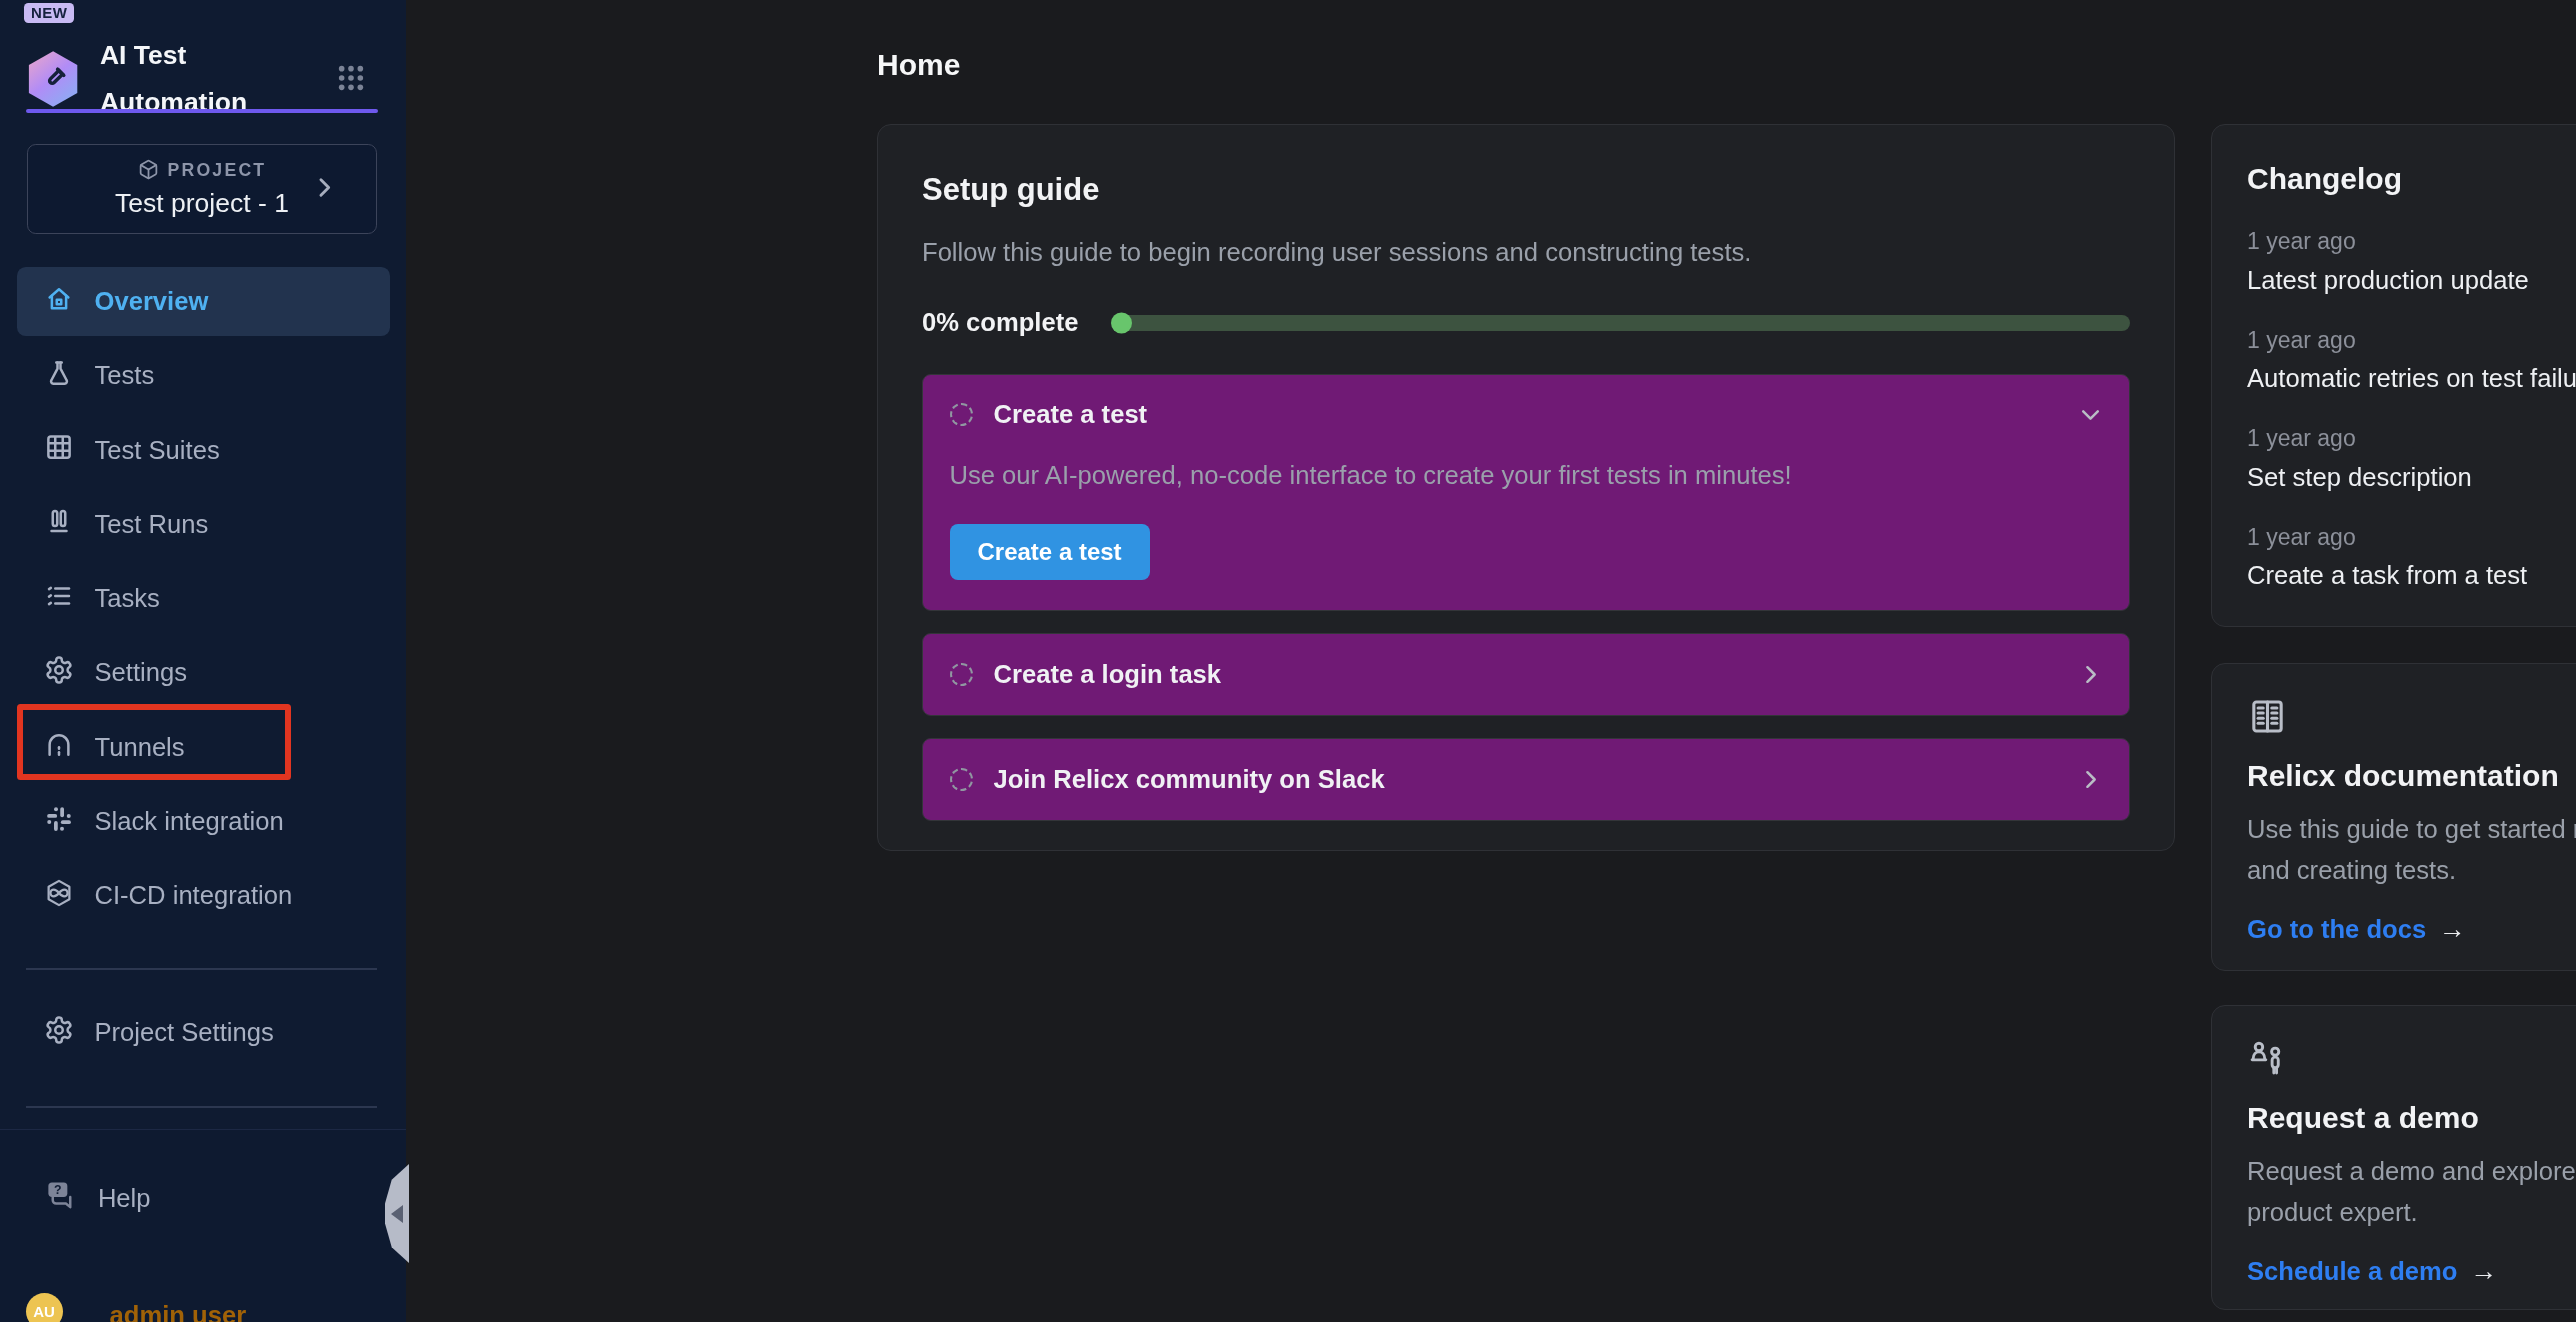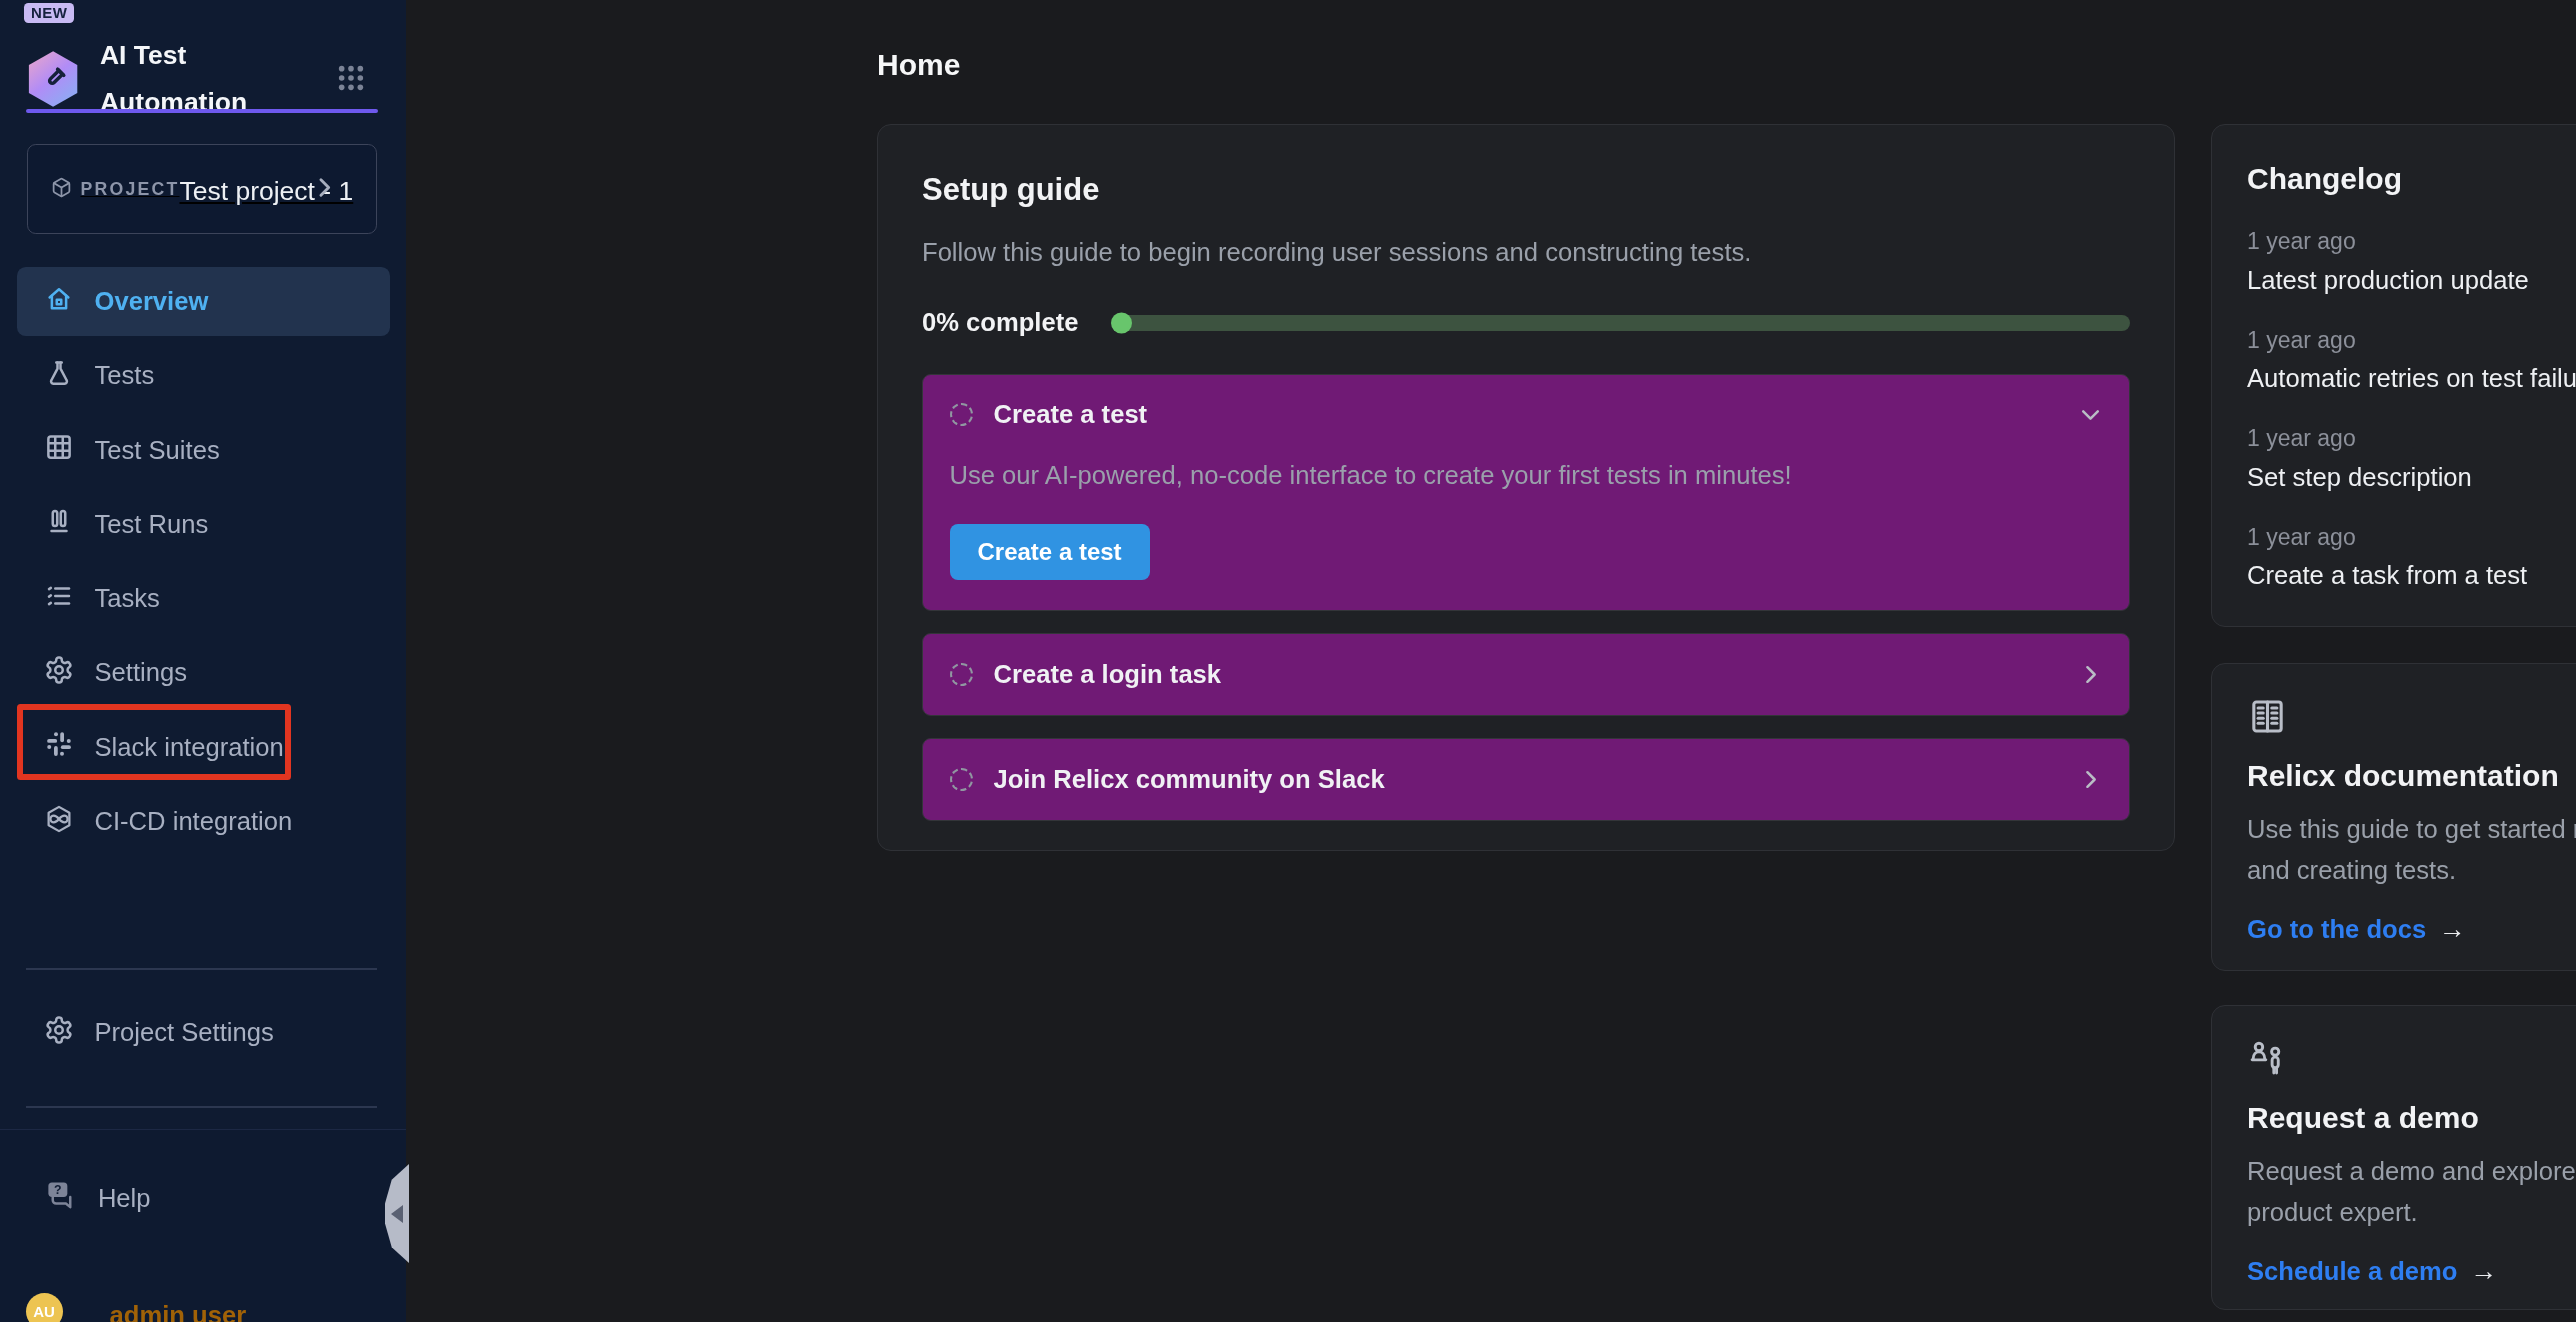--- a/index.html
+++ b/index.html
@@ -16,21 +16,21 @@
               background:linear-gradient(140deg,#f2a9c4 0%,#b18cf6 48%,#7fb7f2 100%);
               clip-path:polygon(50% 2%,94% 26%,94% 74%,50% 98%,6% 74%,6% 26%);
               display:flex; align-items:center; justify-content:center; }
   .app-title { margin-left:19.4px; color:#f4f6f9; font-size:26.5px; font-weight:700; line-height:47px; width:177px; }
   .grid-dots { margin-left:auto; margin-right:14px; }
   .brand-divider { position:absolute; left:25.6px; top:109px; width:352px; height:4.4px;
                    border-radius:2.6px; background:#6e59ed; }
 
   .project-box { position:absolute; left:27px; top:144px; width:350px; height:90px;
                  border:1.8px solid #3c445a; border-radius:8.8px; background:#0d1930;
-                 display:flex; flex-direction:row; align-items:center; justify-content:center; cursor:pointer;text-decoration:underline; }
+                 display:flex; flex-direction:column; align-items:center; justify-content:center; cursor:pointer; }
   .project-label-row { display:flex; align-items:center; gap:8.8px; color:#8d95a9; }
   .project-label { font-size:17.7px; font-weight:700; letter-spacing:2.2px; }
   .project-name { margin-top:5.3px; font-size:26.5px; color:#edf0f4; }
   .project-chevron { position:absolute; right:39px; top:50%; transform:translateY(-50%); color:#a6adbd; }
 
   .nav { position:absolute; left:17px; top:267px; width:373px; display:flex; flex-direction:column; gap:5.3px; }
   .nav-item { height:69px; border-radius:8.8px; display:flex; align-items:center; gap:21px;
               padding-left:26.5px; color:#a8b0c2; font-size:25.6px; cursor:pointer; }
   .nav-item.active { background:#22334e; color:#4fb1f1; font-weight:600; }
   .nav-item svg { flex:0 0 30px; }
@@ -207,20 +207,30 @@
       <span>Tasks</span>
     </div>
     <div class="nav-item">
       <span>
         <svg width="30" height="30" viewBox="0 0 24 24" fill="none" stroke="currentColor" stroke-width="2" stroke-linecap="round" stroke-linejoin="round">
           <path d="M12.22 2h-.44a2 2 0 0 0-2 2v.18a2 2 0 0 1-1 1.73l-.43.25a2 2 0 0 1-2 0l-.15-.08a2 2 0 0 0-2.73.73l-.22.38a2 2 0 0 0 .73 2.73l.15.1a2 2 0 0 1 1 1.72v.51a2 2 0 0 1-1 1.74l-.15.09a2 2 0 0 0-.73 2.73l.22.38a2 2 0 0 0 2.73.73l.15-.08a2 2 0 0 1 2 0l.43.25a2 2 0 0 1 1 1.73V20a2 2 0 0 0 2 2h.44a2 2 0 0 0 2-2v-.18a2 2 0 0 1 1-1.73l.43-.25a2 2 0 0 1 2 0l.15.08a2 2 0 0 0 2.73-.73l.22-.39a2 2 0 0 0-.73-2.73l-.15-.08a2 2 0 0 1-1-1.74v-.5a2 2 0 0 1 1-1.74l.15-.09a2 2 0 0 0 .73-2.73l-.22-.38a2 2 0 0 0-2.73-.73l-.15.08a2 2 0 0 1-2 0l-.43-.25a2 2 0 0 1-1-1.73V4a2 2 0 0 0-2-2z"></path>
           <circle cx="12" cy="12" r="3"></circle>
         </svg>
       </span>
       <span>Settings</span>
+    </div>
+    <div class="nav-item">
+      <span>
+        <svg width="30" height="30" viewBox="0 0 24 24" fill="none" stroke="currentColor" stroke-width="2" stroke-linecap="round">
+          <path d="M4.5 20.5v-8a7.5 7.5 0 0 1 15 0v8"></path>
+            <path d="M12 14.5v1.2"></path>
+            <path d="M12 18.6v1.9"></path>
+        </svg>
+      </span>
+      <span>Tunnels</span>
     </div>
     <div class="nav-item">
       <span>
         <svg width="30" height="30" viewBox="0 0 24 24" fill="currentColor">
           <rect x="13" y="2.5" width="3" height="8" rx="1.5"></rect>
             <rect x="2.5" y="8" width="8" height="3" rx="1.5"></rect>
           <rect x="8" y="13.5" width="3" height="8" rx="1.5"></rect>
             <rect x="13.5" y="13" width="8" height="3" rx="1.5"></rect>
           <circle cx="9.6" cy="4.2" r="1.6"></circle>
             <circle cx="4.2" cy="14.4" r="1.6"></circle>

